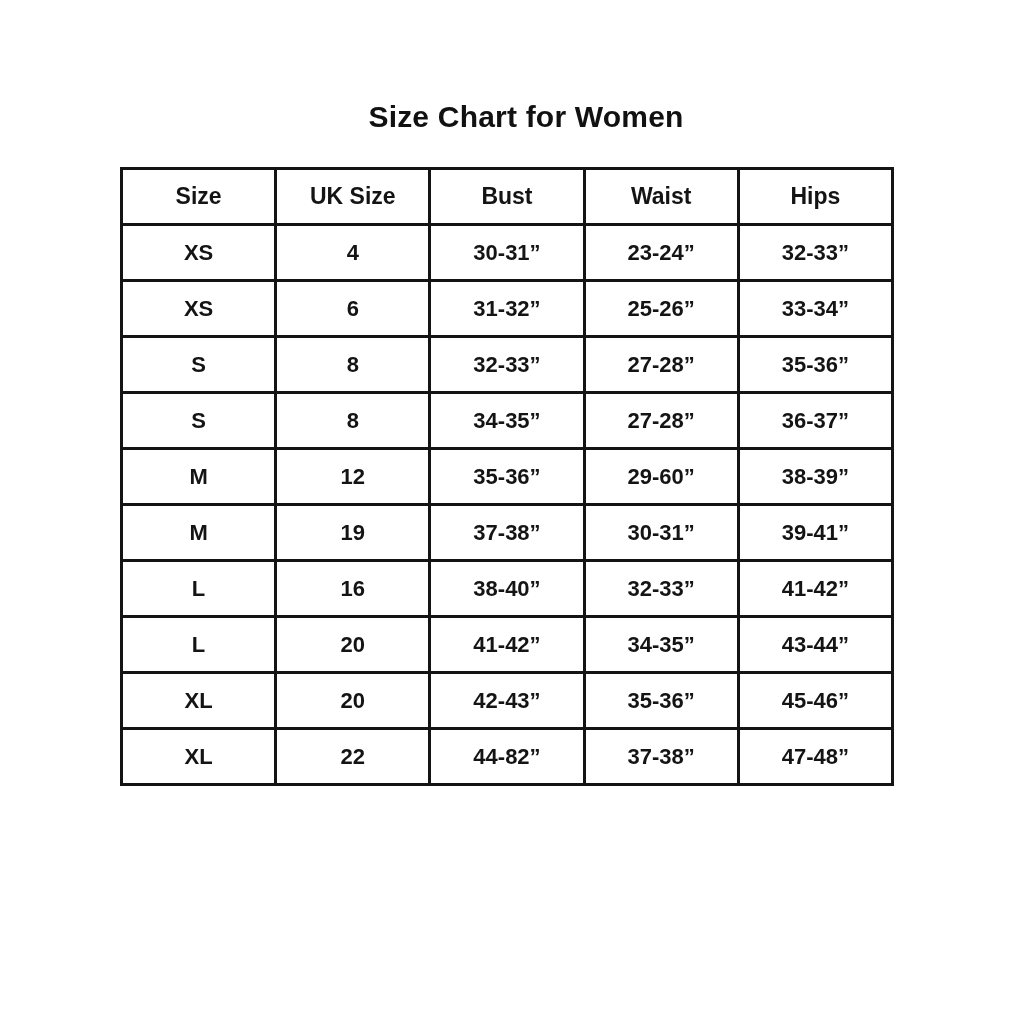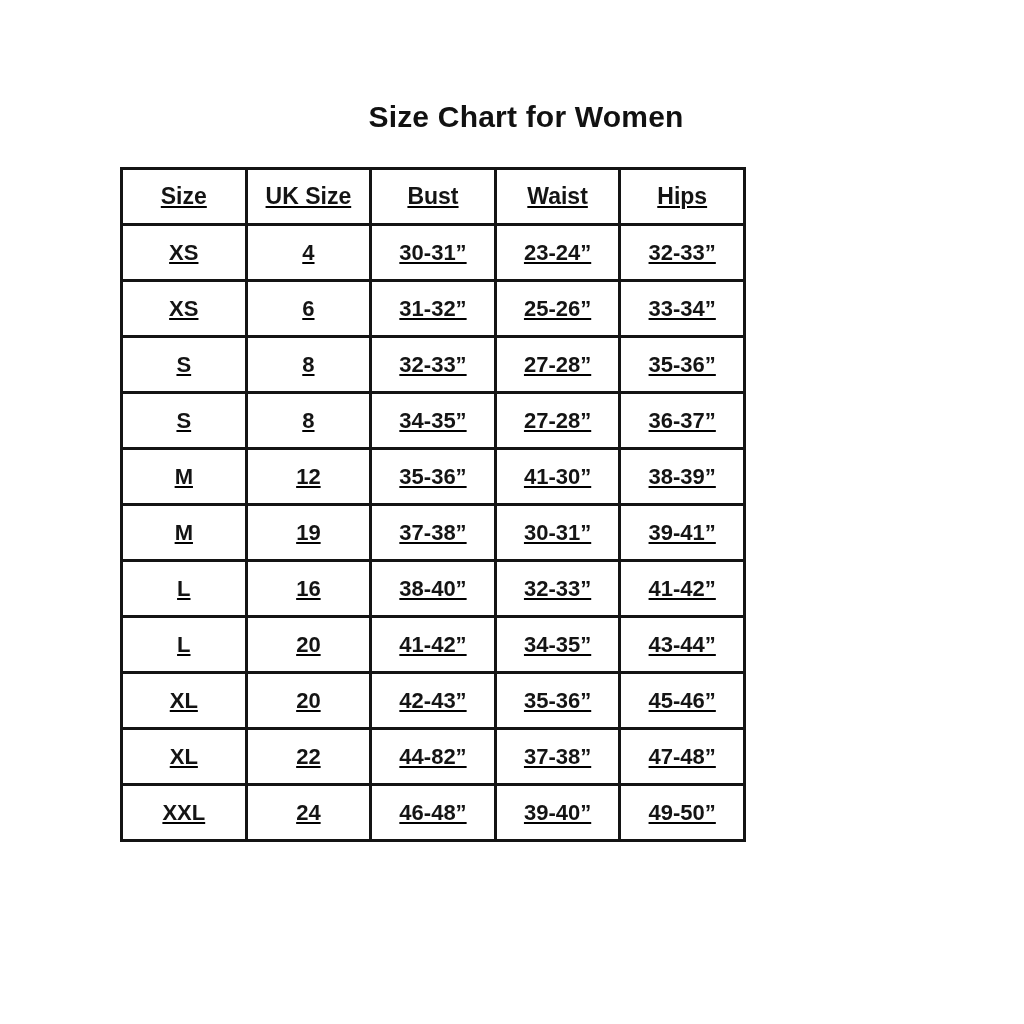--- a/index.html
+++ b/index.html
@@ -24,24 +24,23 @@
     font-size: 30px;
     font-weight: bold;
     color: #111111;
     letter-spacing: 0.2px;
     margin: 0;
   }
   table.size-table {
     position: absolute;
     left: 120px;
     top: 167px;
-    width: 626px;
+    width: 774px;
     border-collapse: collapse;
     table-layout: fixed;
-    text-decoration: underline;
   }
   table.size-table th,
   table.size-table td {
     border: 3px solid #141414;
     height: 53px;
     text-align: center;
     vertical-align: middle;
     font-size: 22px;
     font-weight: bold;
     color: #141414;
@@ -94,21 +93,21 @@
           <td>S</td>
           <td>8</td>
           <td>34-35”</td>
           <td>27-28”</td>
           <td>36-37”</td>
         </tr>
         <tr>
           <td>M</td>
           <td>12</td>
           <td>35-36”</td>
-          <td>41-30”</td>
+          <td>29-60”</td>
           <td>38-39”</td>
         </tr>
         <tr>
           <td>M</td>
           <td>19</td>
           <td>37-38”</td>
           <td>30-31”</td>
           <td>39-41”</td>
         </tr>
         <tr>
@@ -132,22 +131,15 @@
           <td>35-36”</td>
           <td>45-46”</td>
         </tr>
         <tr>
           <td>XL</td>
           <td>22</td>
           <td>44-82”</td>
           <td>37-38”</td>
           <td>47-48”</td>
         </tr>
-        <tr>
-          <td>XXL</td>
-          <td>24</td>
-          <td>46-48”</td>
-          <td>39-40”</td>
-          <td>49-50”</td>
-        </tr>
       </tbody>
   </table>
 </div>
 
 </body></html>

